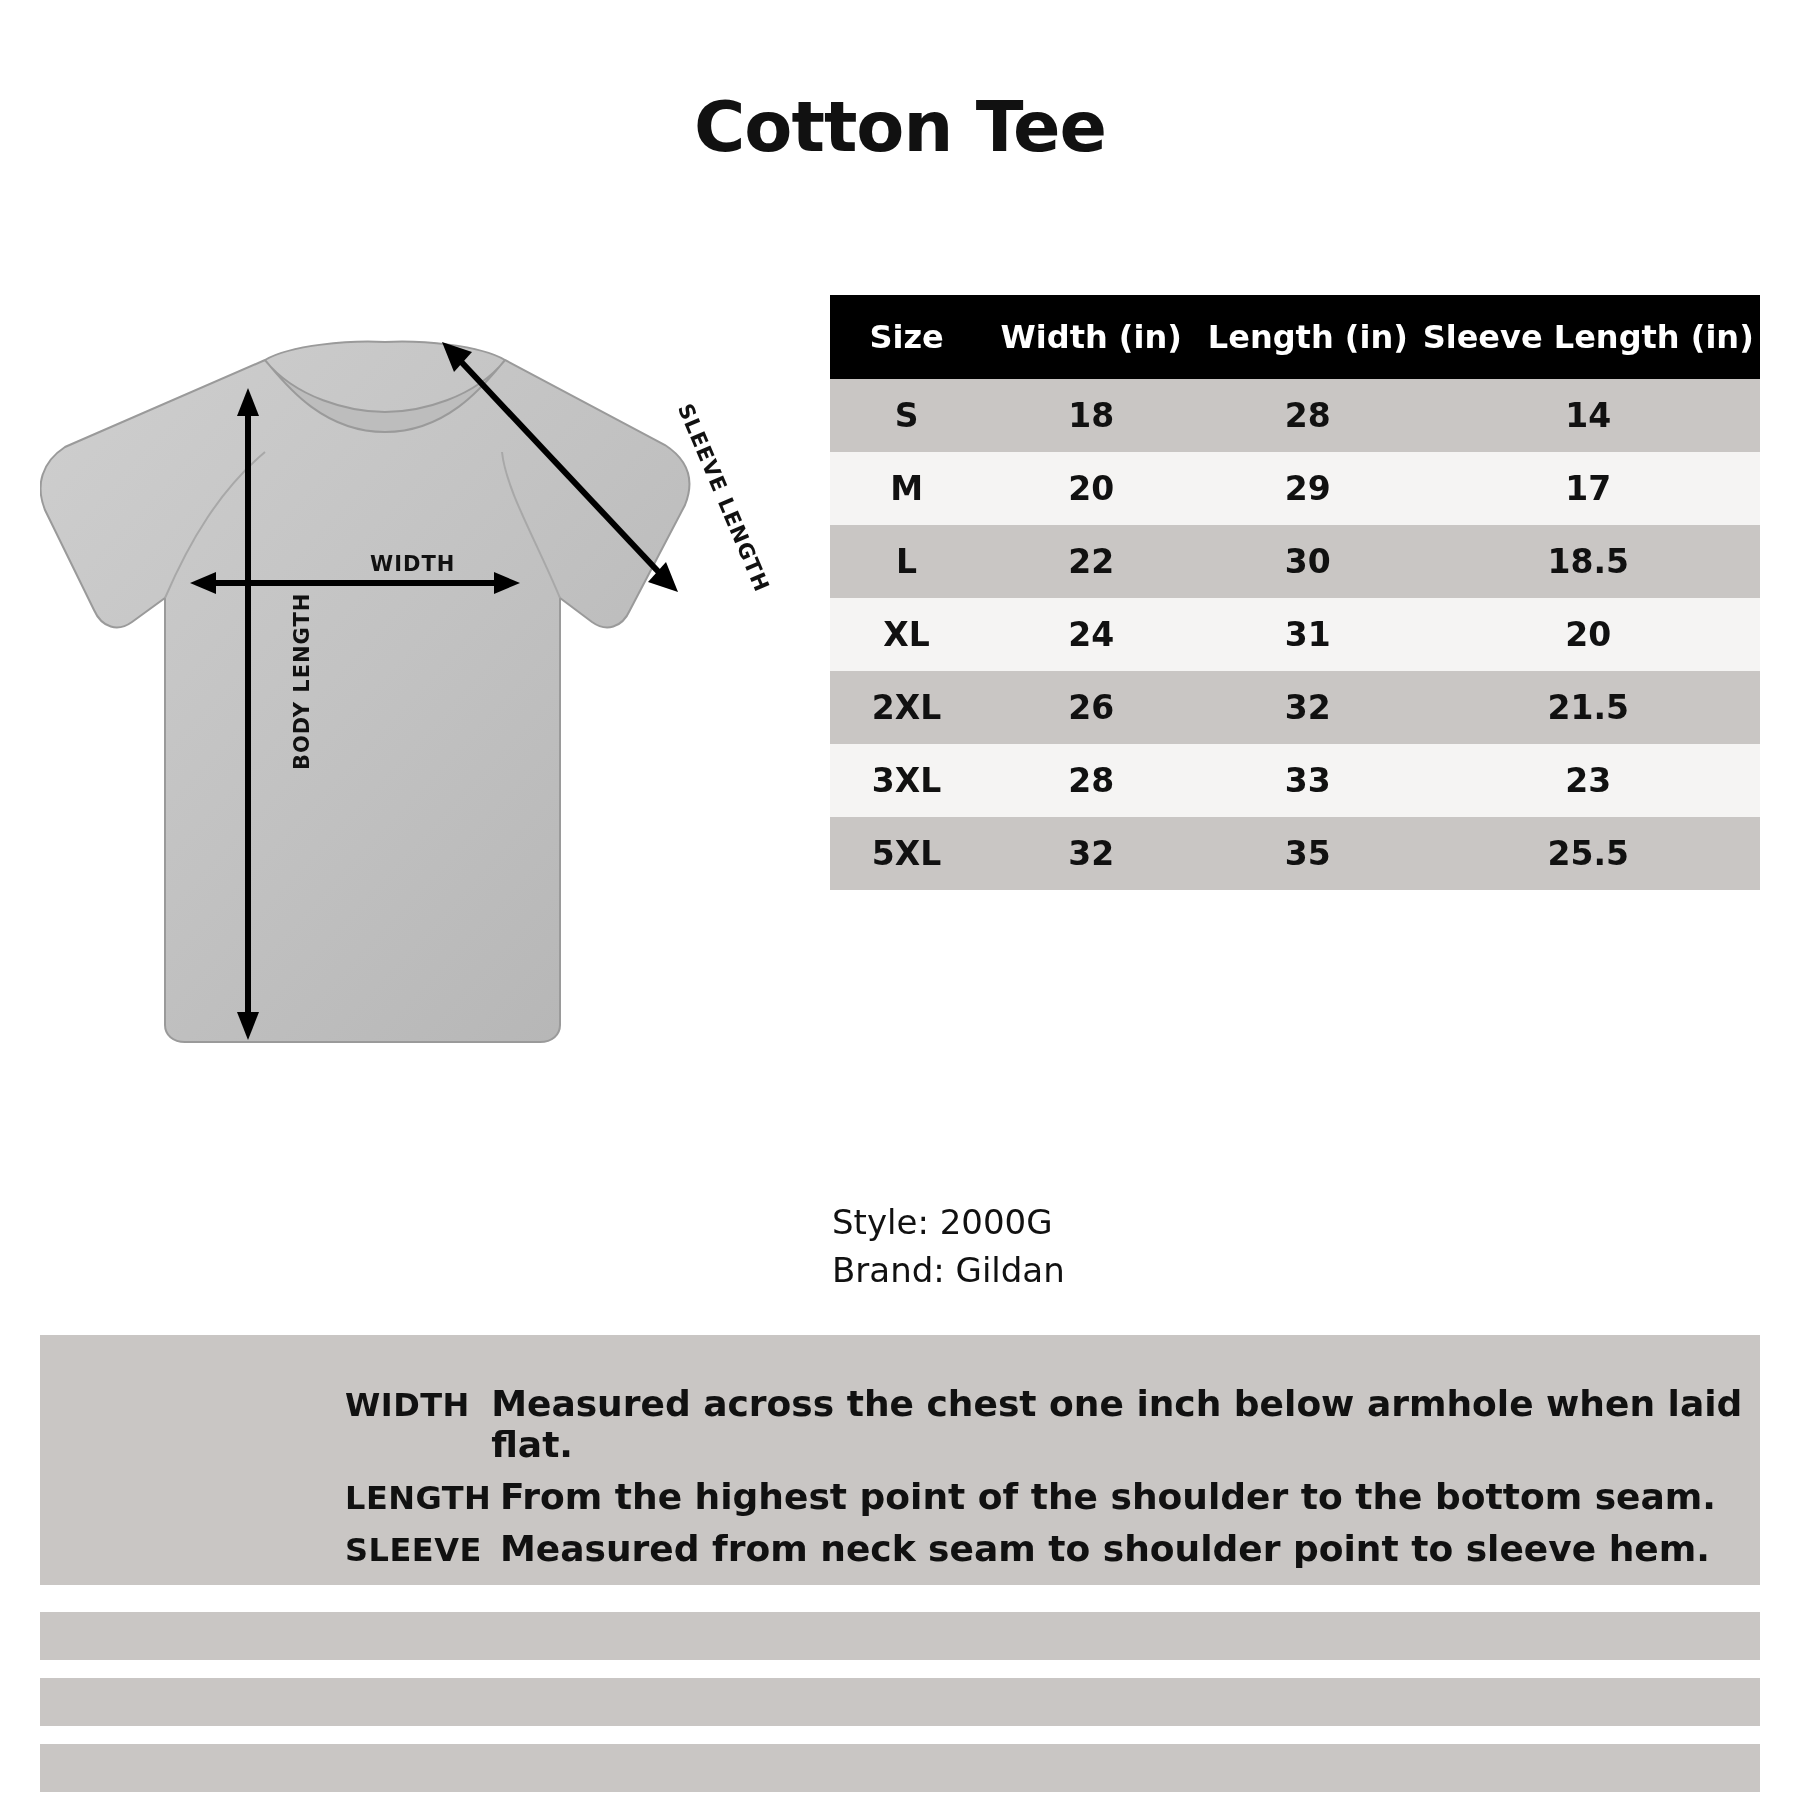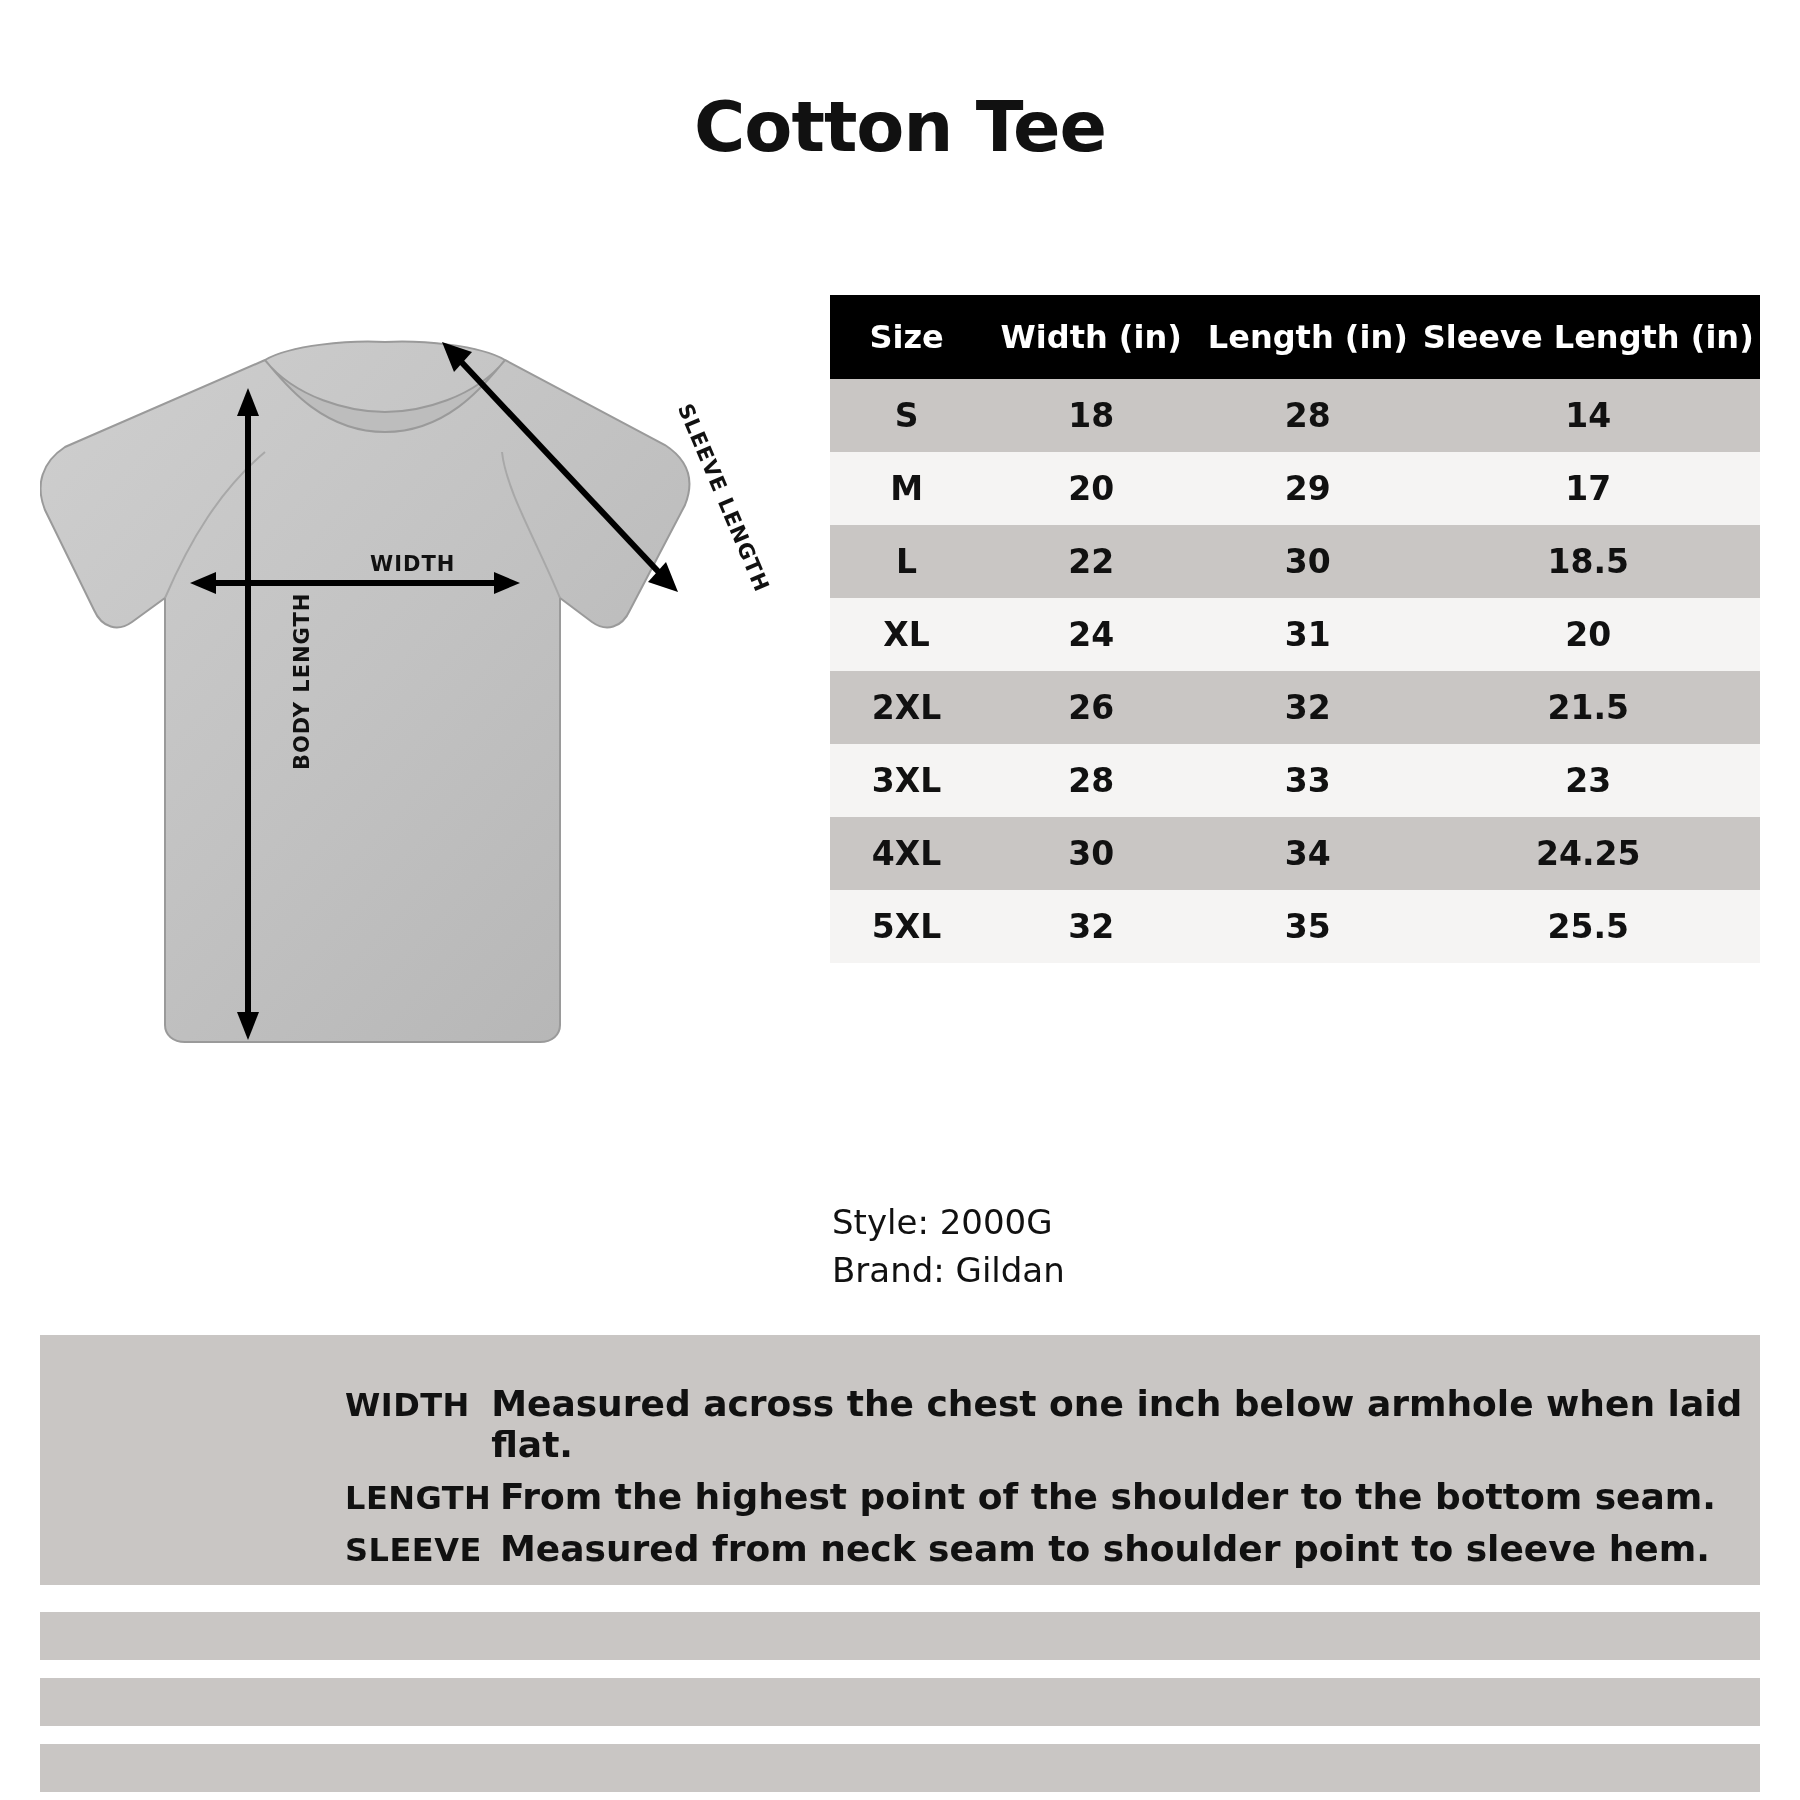--- a/index.html
+++ b/index.html
@@ -244,26 +244,20 @@
       <td>32</td>
       <td>21.5</td>
     </tr>
     <tr>
       <td>3XL</td>
       <td>28</td>
       <td>33</td>
       <td>23</td>
     </tr>
     <tr>
-      <td>4XL</td>
-      <td>30</td>
-      <td>34</td>
-      <td>24.25</td>
-    </tr>
-    <tr>
       <td>5XL</td>
       <td>32</td>
       <td>35</td>
       <td>25.5</td>
     </tr>
   </tbody>
 </table>
 
 <div id="meta-block">
   <div>Style: 2000G</div>

